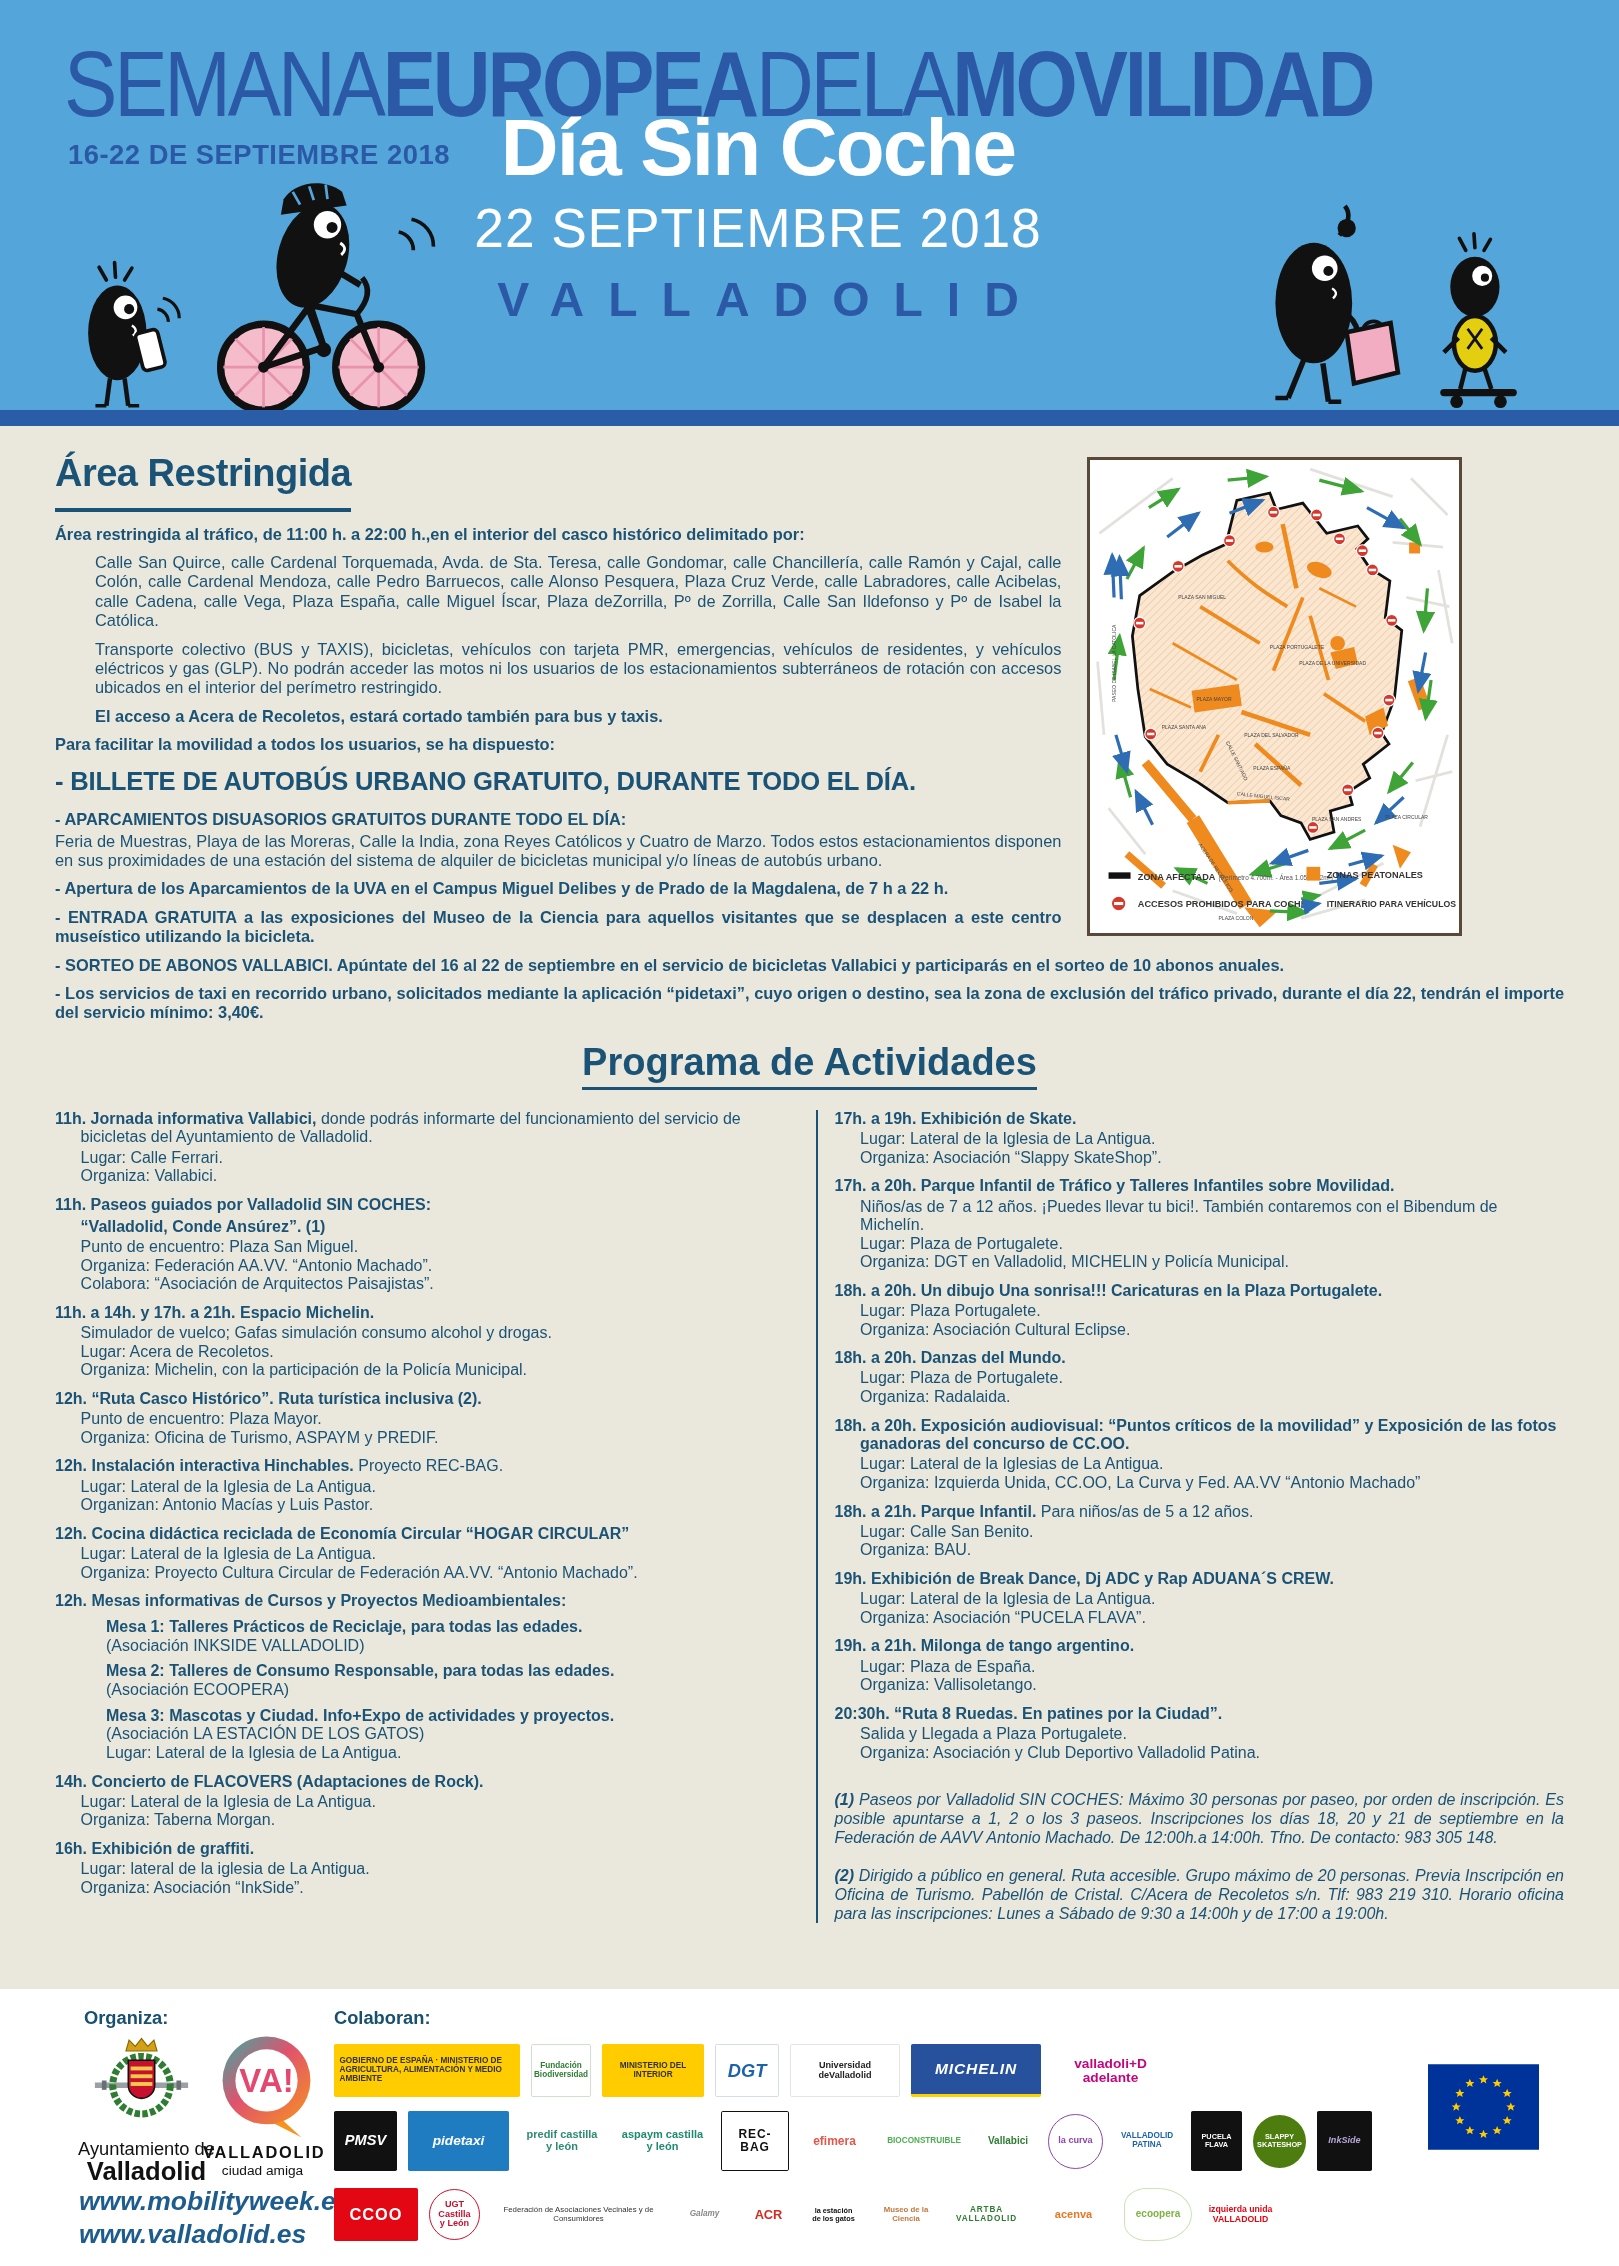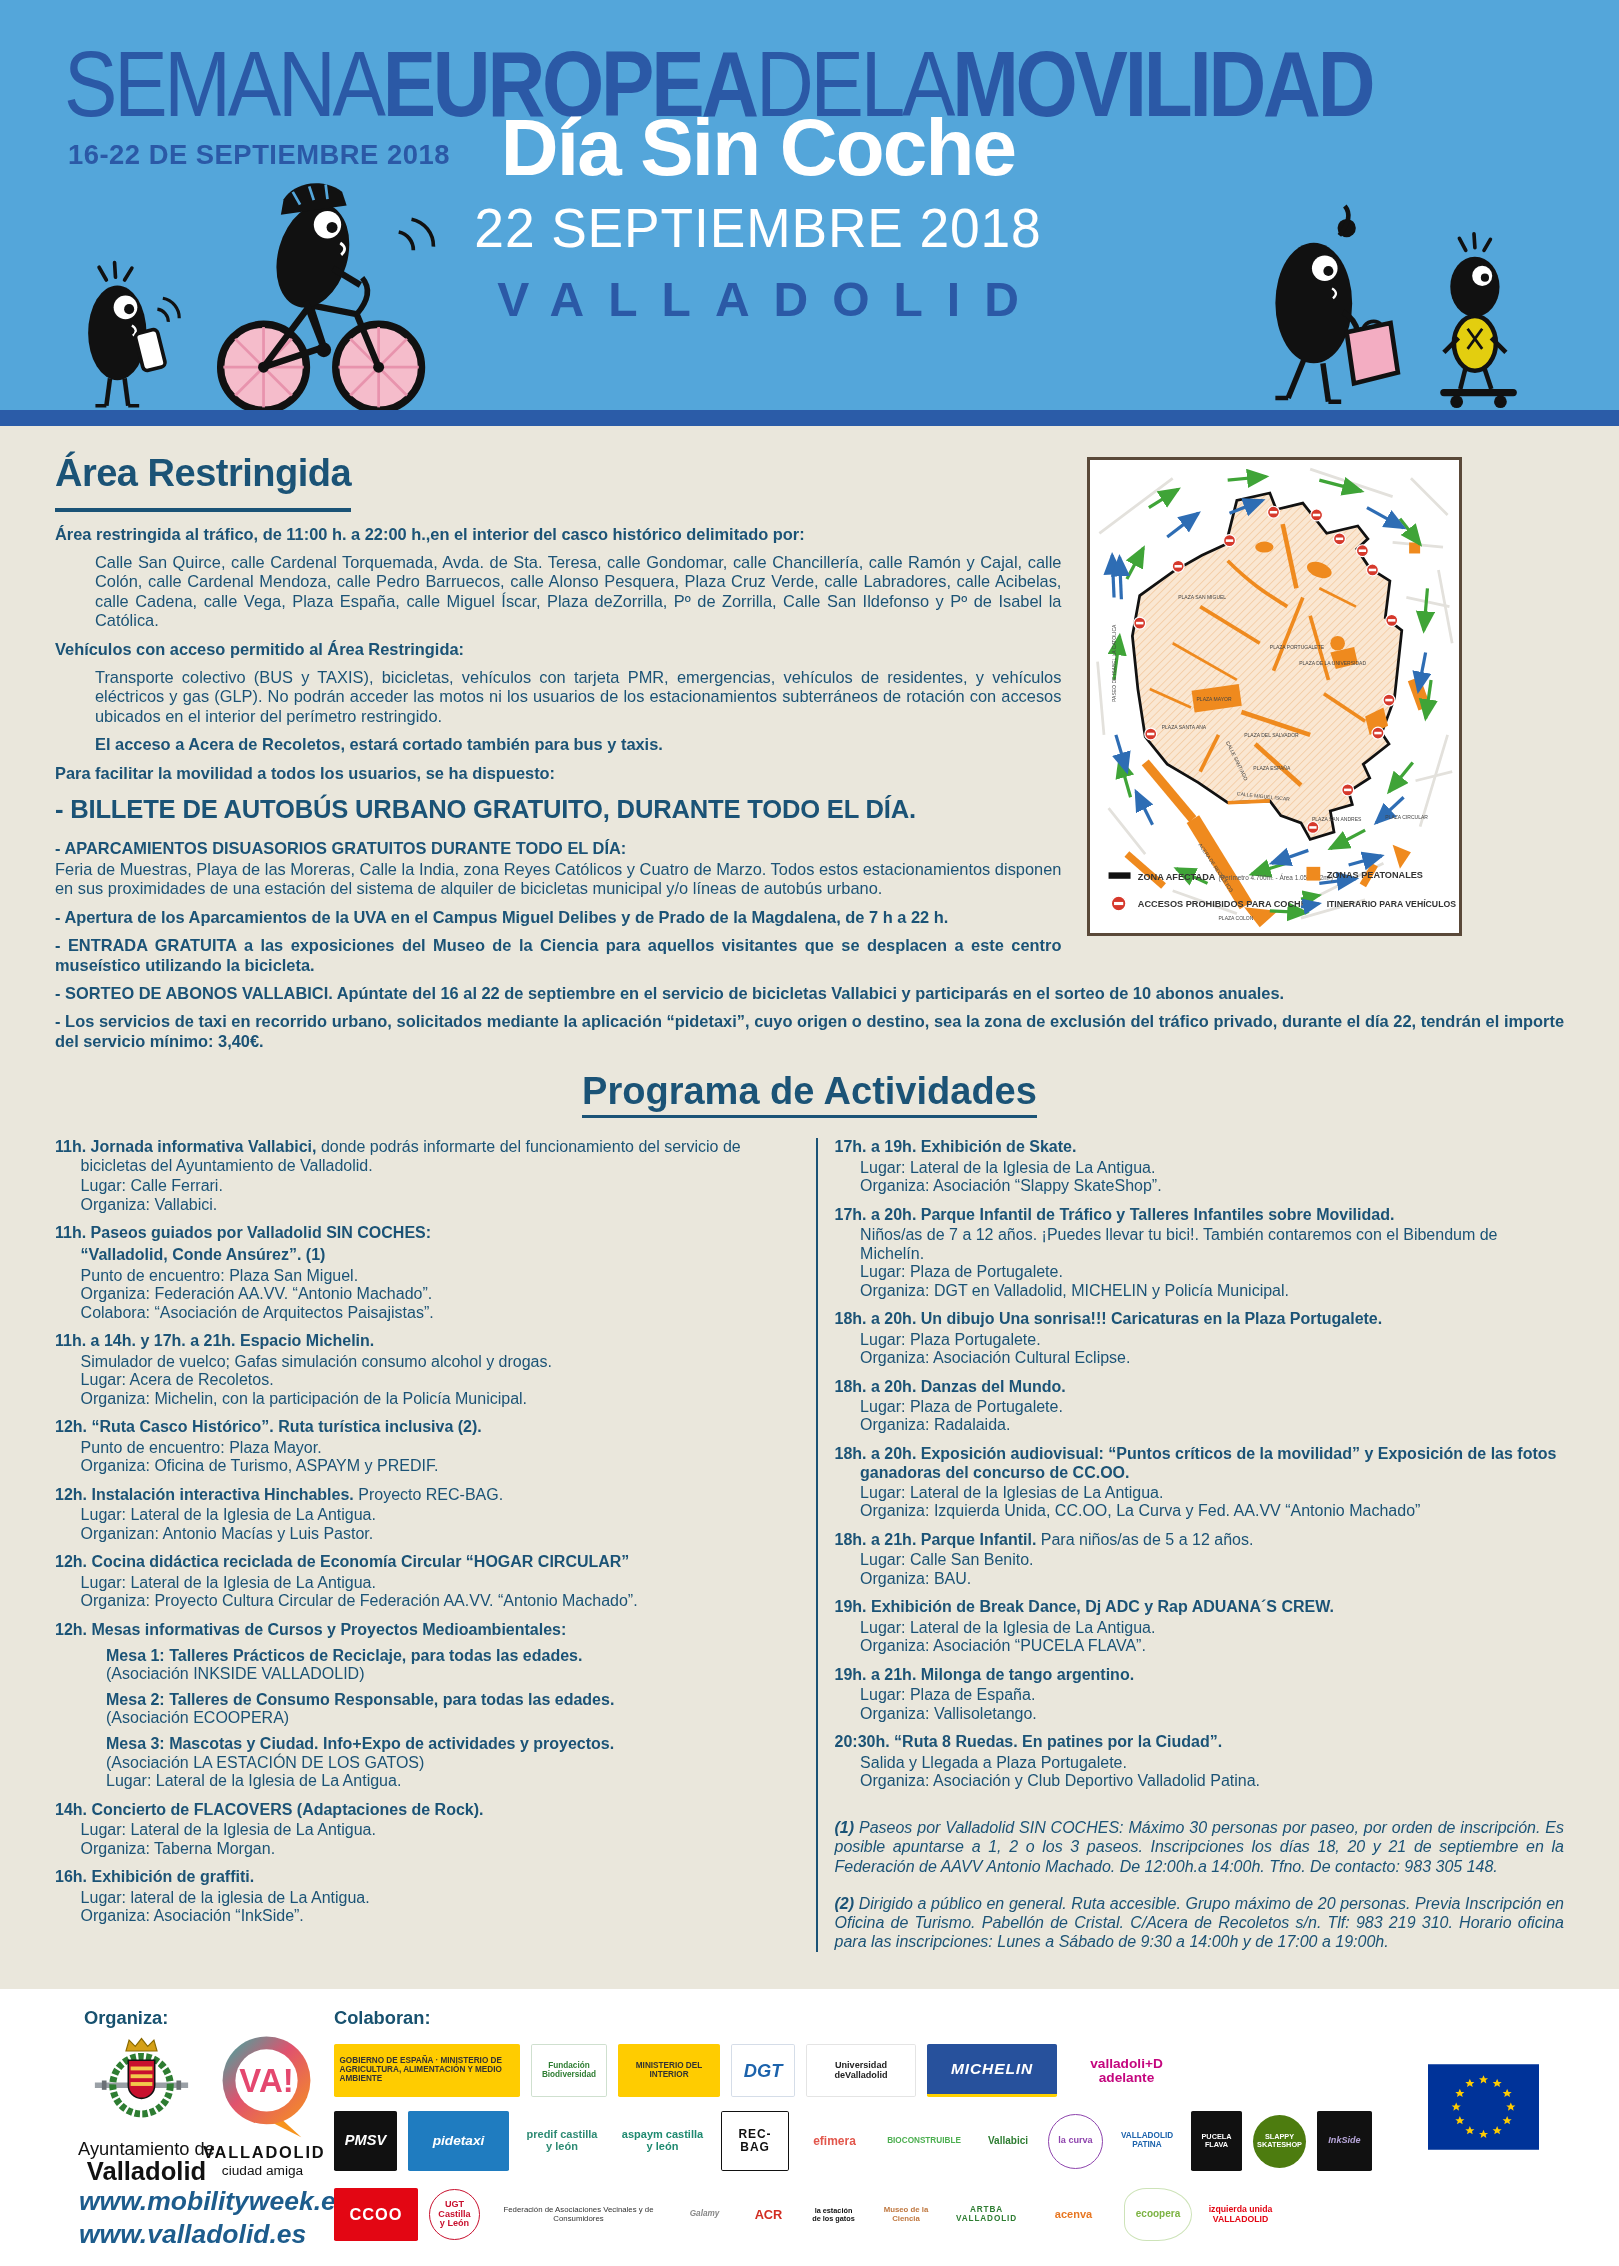--- a/index.html
+++ b/index.html
@@ -61,21 +61,21 @@
   .urls{position:absolute;left:79px;top:196px;font-size:26.5px;font-weight:bold;font-style:italic;
         color:#1D5C8C;line-height:1.25;}
   .lrow{position:absolute;left:334px;display:flex;gap:11px;align-items:center;}
   .r1{top:55px;height:53px;width:1078px;}
   .r2{top:122px;height:60px;width:1087px;}
   .r3{top:199px;height:53px;width:1069px;}
   .lg{display:flex;align-items:center;justify-content:center;text-align:center;font-weight:bold;
       color:#333;background:#fff;font-size:10px;line-height:1.08;padding:1.8px 5.5px;box-sizing:border-box;
       height:100%;border-radius:1.8px;flex:0 0 auto;}
   .lg0{width:186px;background:#FFCC00;font-size:8.2px;text-align:left;}
-  .lg1{width:76px;border:0.9px solid #CFE0CF;color:#2E7D32;font-size:8.2px;}
+  .lg1{width:60px;border:0.9px solid #CFE0CF;color:#2E7D32;font-size:8.2px;}
   .lg2{width:102px;background:#FFCC00;font-size:8.2px;}
   .lg3{width:64px;color:#1C63AC;font-size:18.3px;font-style:italic;border:0.9px solid #D5DDE8;}
   .lg4{width:110px;font-size:9.1px;color:#222;border:0.9px solid #E4E4E4;}
   .lg5{width:130px;background:#27519C;color:#fff;font-style:italic;font-size:15.5px;letter-spacing:0.9px;
        border-bottom:3.7px solid #FFD100;}
   .lg6{width:117px;color:#C4067E;font-size:13.7px;line-height:.95;}
   .lg7{width:63px;background:#111;color:#fff;font-size:14.6px;font-style:italic;}
   .lg8{width:101px;background:#1F7CC0;color:#fff;font-style:italic;font-size:13.7px;}
   .lg9{width:84px;color:#2E8B74;font-size:11px;}
   .lg10{width:95px;color:#1F8A70;font-size:11px;}
@@ -375,21 +375,20 @@
             <path d="M230,488 L250,484" stroke="#2E6DB4" stroke-width="3" marker-end="url(#mb)" fill="none"></path>
           </g>
           <text x="258" y="488" font-size="9.5" font-weight="bold" fill="#333">ITINERARIO PARA VEHÍCULOS</text>
         </g>
       </svg>
     </div>
 
     <div class="area-h-w"><span class="area-h">Área Restringida</span></div>
     <p class="pa b">Área restringida al tráfico, de 11:00 h. a 22:00 h.,en el interior del casco histórico delimitado por:</p>
     <p class="pa ind">Calle San Quirce, calle Cardenal Torquemada, Avda. de Sta. Teresa, calle Gondomar, calle Chancillería, calle Ramón y Cajal, calle Colón, calle Cardenal Mendoza, calle Pedro Barruecos, calle Alonso Pesquera, Plaza Cruz Verde, calle Labradores, calle Acibelas, calle Cadena, calle Vega, Plaza España, calle Miguel Íscar, Plaza deZorrilla, Pº de Zorrilla, Calle San Ildefonso y Pº de Isabel la Católica.</p>
-    <p class="pa b">Vehículos con acceso permitido al Área Restringida:</p>
     <p class="pa ind">Transporte colectivo (BUS y TAXIS), bicicletas, vehículos con tarjeta PMR, emergencias, vehículos de residentes, y vehículos eléctricos y gas (GLP). No podrán acceder las motos ni los usuarios de los estacionamientos subterráneos de rotación con accesos ubicados en el interior del perímetro restringido.</p>
     <p class="pa b ind">El acceso a Acera de Recoletos, estará cortado también para bus y taxis.</p>
     <p class="pa b">Para facilitar la movilidad a todos los usuarios, se ha dispuesto:</p>
     <p class="pa big">- BILLETE DE AUTOBÚS URBANO GRATUITO, DURANTE TODO EL DÍA.</p>
     <p class="pa b" style="margin-bottom:1.8px">- APARCAMIENTOS DISUASORIOS GRATUITOS DURANTE TODO EL DÍA:</p>
     <p class="pa">Feria de Muestras, Playa de las Moreras, Calle la India, zona Reyes Católicos y Cuatro de Marzo. Todos estos estacionamientos disponen en sus proximidades de una estación del sistema de alquiler de bicicletas municipal y/o líneas de autobús urbano.</p>
     <p class="pa b">- Apertura de los Aparcamientos de la UVA en el Campus Miguel Delibes y de Prado de la Magdalena, de 7 h a 22 h.</p>
     <p class="pa b">- ENTRADA GRATUITA a las exposiciones del Museo de la Ciencia para aquellos visitantes que se desplacen a este centro museístico utilizando la bicicleta.</p>
     <p class="pa b">- SORTEO DE ABONOS VALLABICI. Apúntate del 16 al 22 de septiembre en el servicio de bicicletas Vallabici y participarás en el sorteo de 10 abonos anuales.</p>
     <p class="pa b">- Los servicios de taxi en recorrido urbano, solicitados mediante la aplicación “pidetaxi”, cuyo origen o destino, sea la zona de exclusión del tráfico privado, durante el día 22, tendrán el importe del servicio mínimo: 3,40€.</p>

